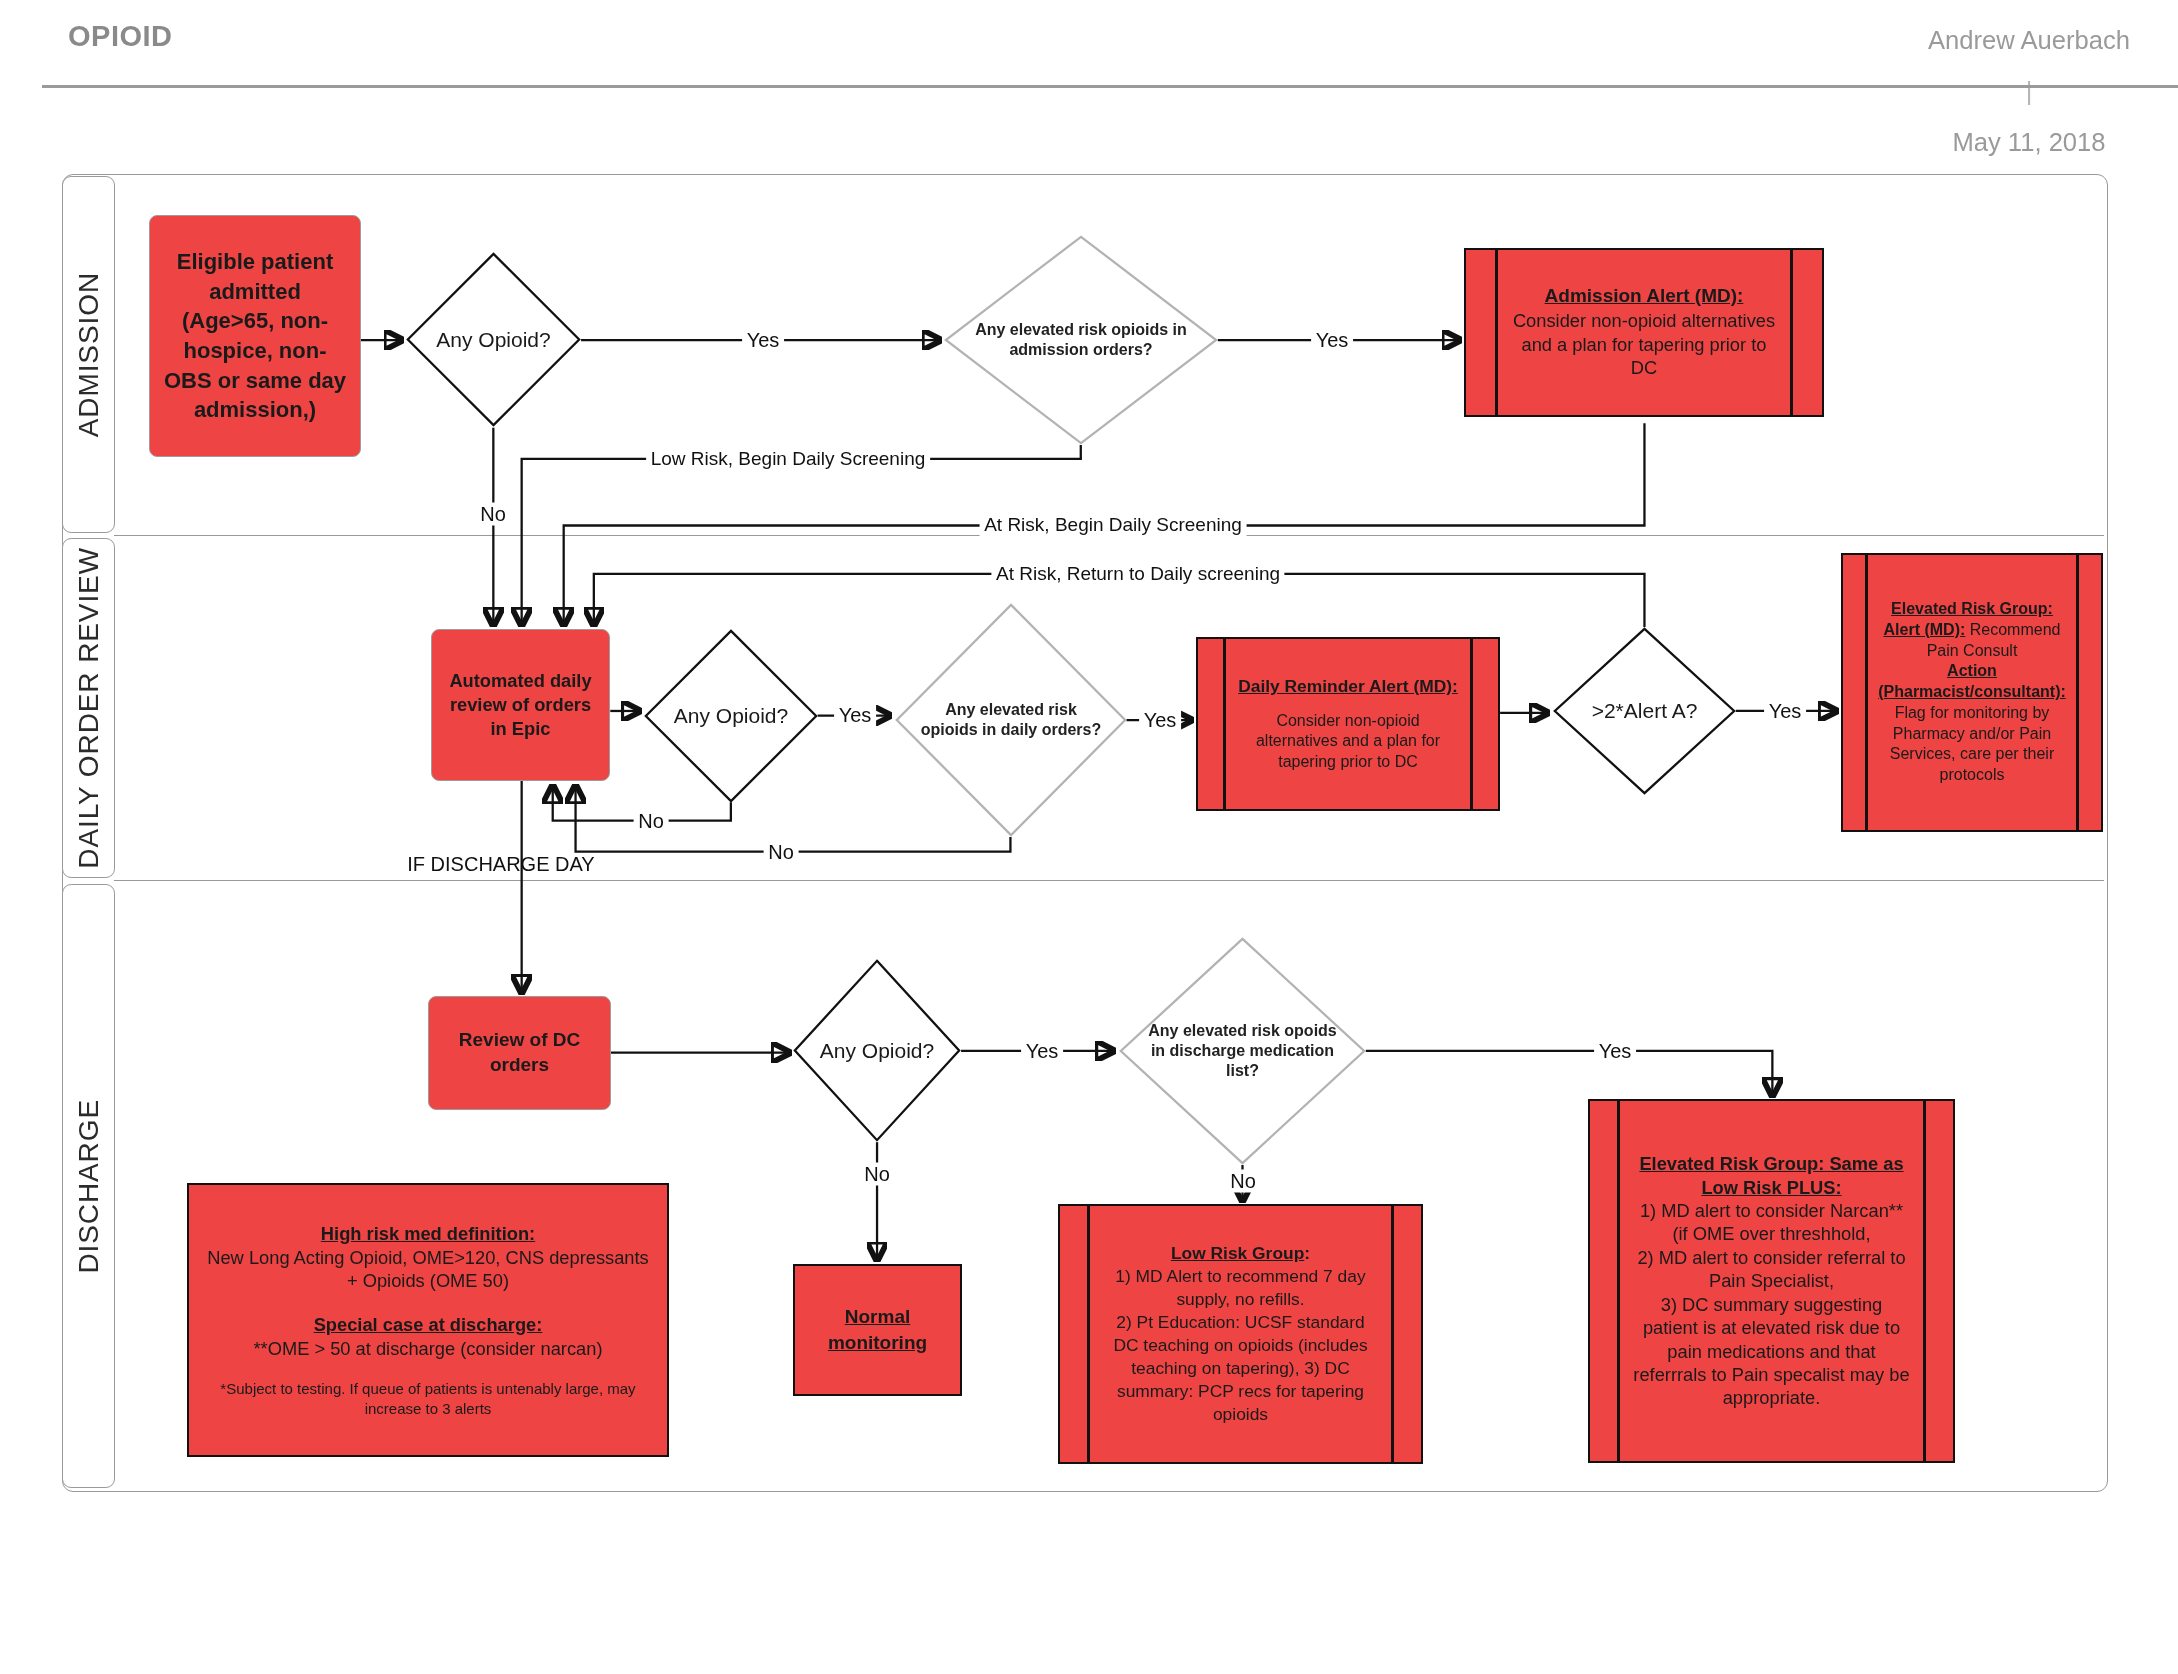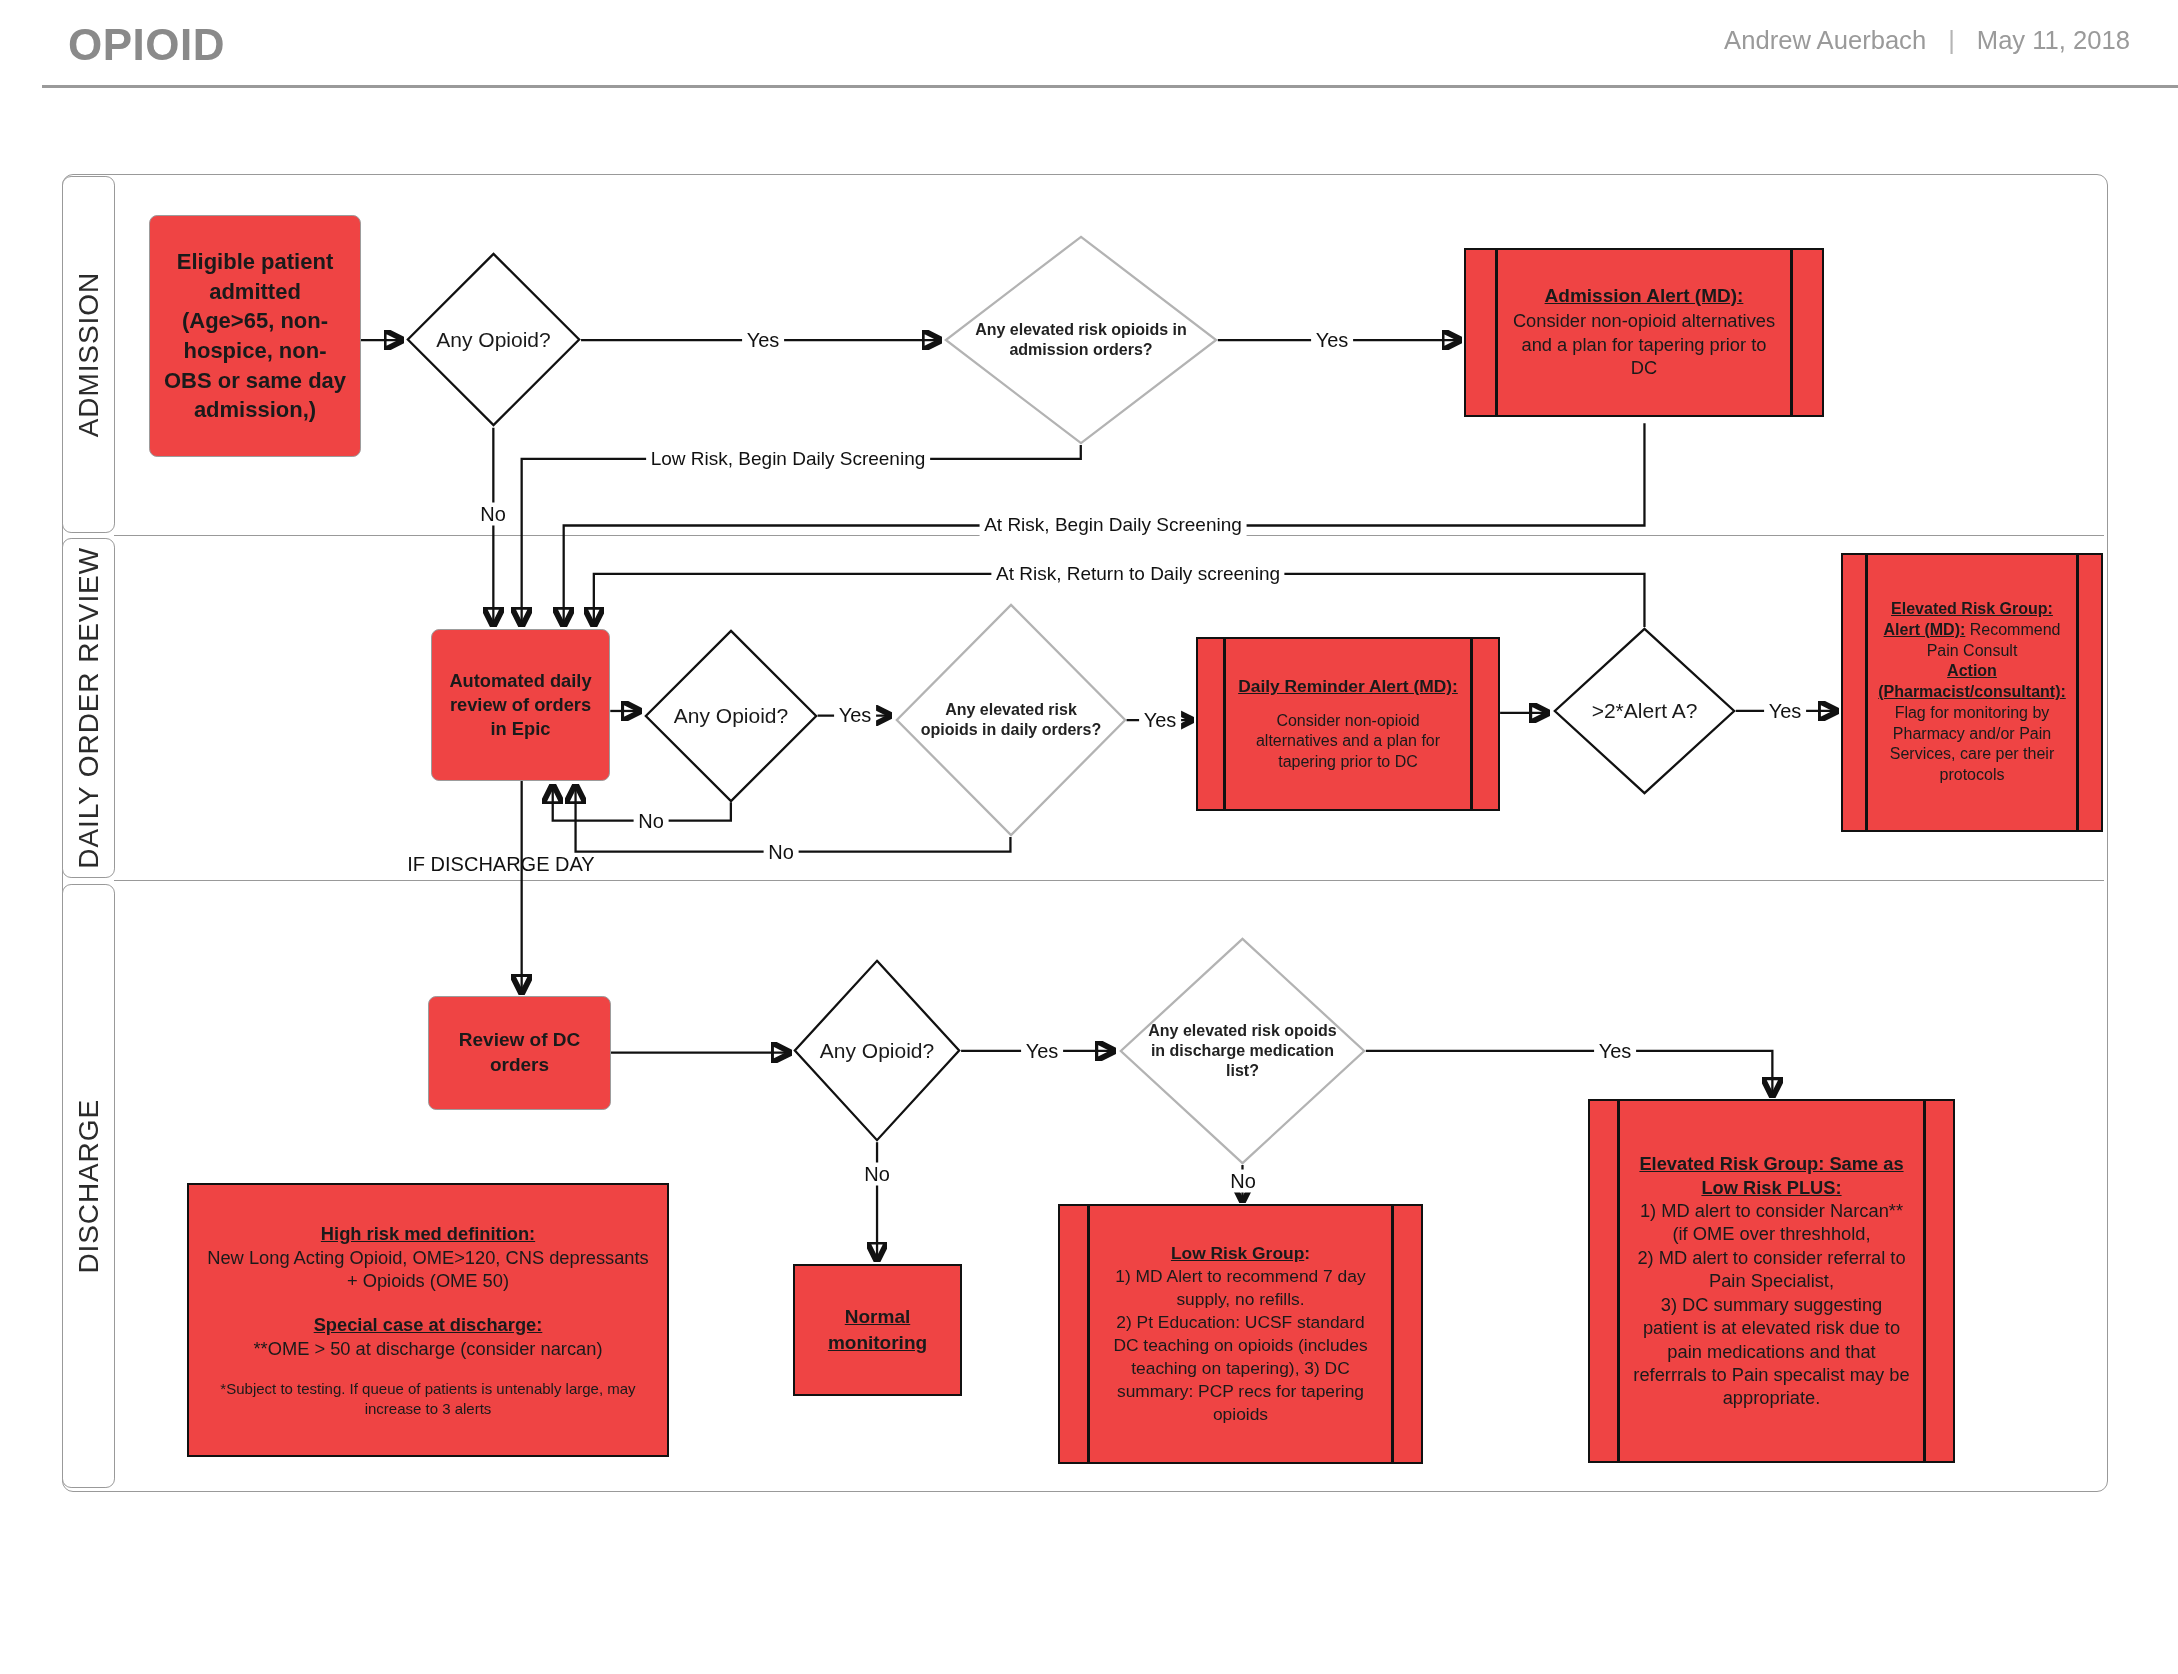--- a/index.html
+++ b/index.html
@@ -1,22 +1,22 @@
 <!DOCTYPE html>
 <html style="font-size:14.6px"><head>
 <meta charset="utf-8">
 <style>
   html,body{margin:0;padding:0;background:#fff;}
   .canvas{position:relative;width:2178px;height:1675px;background:#fff;overflow:hidden;
           font-family:"Liberation Sans", sans-serif;color:#1a1a1a;}
   .abs{position:absolute;}
 
   
-  .hdr-title{left:68px;top:20px;font-size:44px;font-weight:bold;color:#8a8a8a;letter-spacing:0.5px;}
-  .hdr-meta{top:25.6px;right:48px;font-size:25.6px;color:#9a9a9a;display:flex;gap:22px;align-items:center;}
+  .hdr-title{left:68px;top:20px;font-size:29px;font-weight:bold;color:#8a8a8a;letter-spacing:0.5px;}
+  .hdr-meta{top:25.6px;right:48px;font-size:25.6px;color:#9a9a9a;display:flex;gap:22px;align-items:center;flex-direction:column;}
   .hdr-sep{color:#b5b5b5;}
   .hdr-rule{left:42px;right:0;top:85px;height:2.7px;background:#9a9a9a;}
 
   
   .frame{left:62px;top:174px;width:2044px;height:1316px;border:1.8px solid #999;border-radius:11px;background:#fff;}
   .lane-line{left:114px;width:1990px;height:0;border-top:1.8px solid #999;}
   .lane-cell{left:62px;width:51px;border:1.8px solid #999;border-radius:9.1px;background:#fff;
              display:flex;align-items:center;justify-content:center;}
   .lane-cell span{writing-mode:vertical-rl;transform:rotate(180deg);font-size:28px;color:#2b2b2b;letter-spacing:0.9px;white-space:nowrap;}
 

